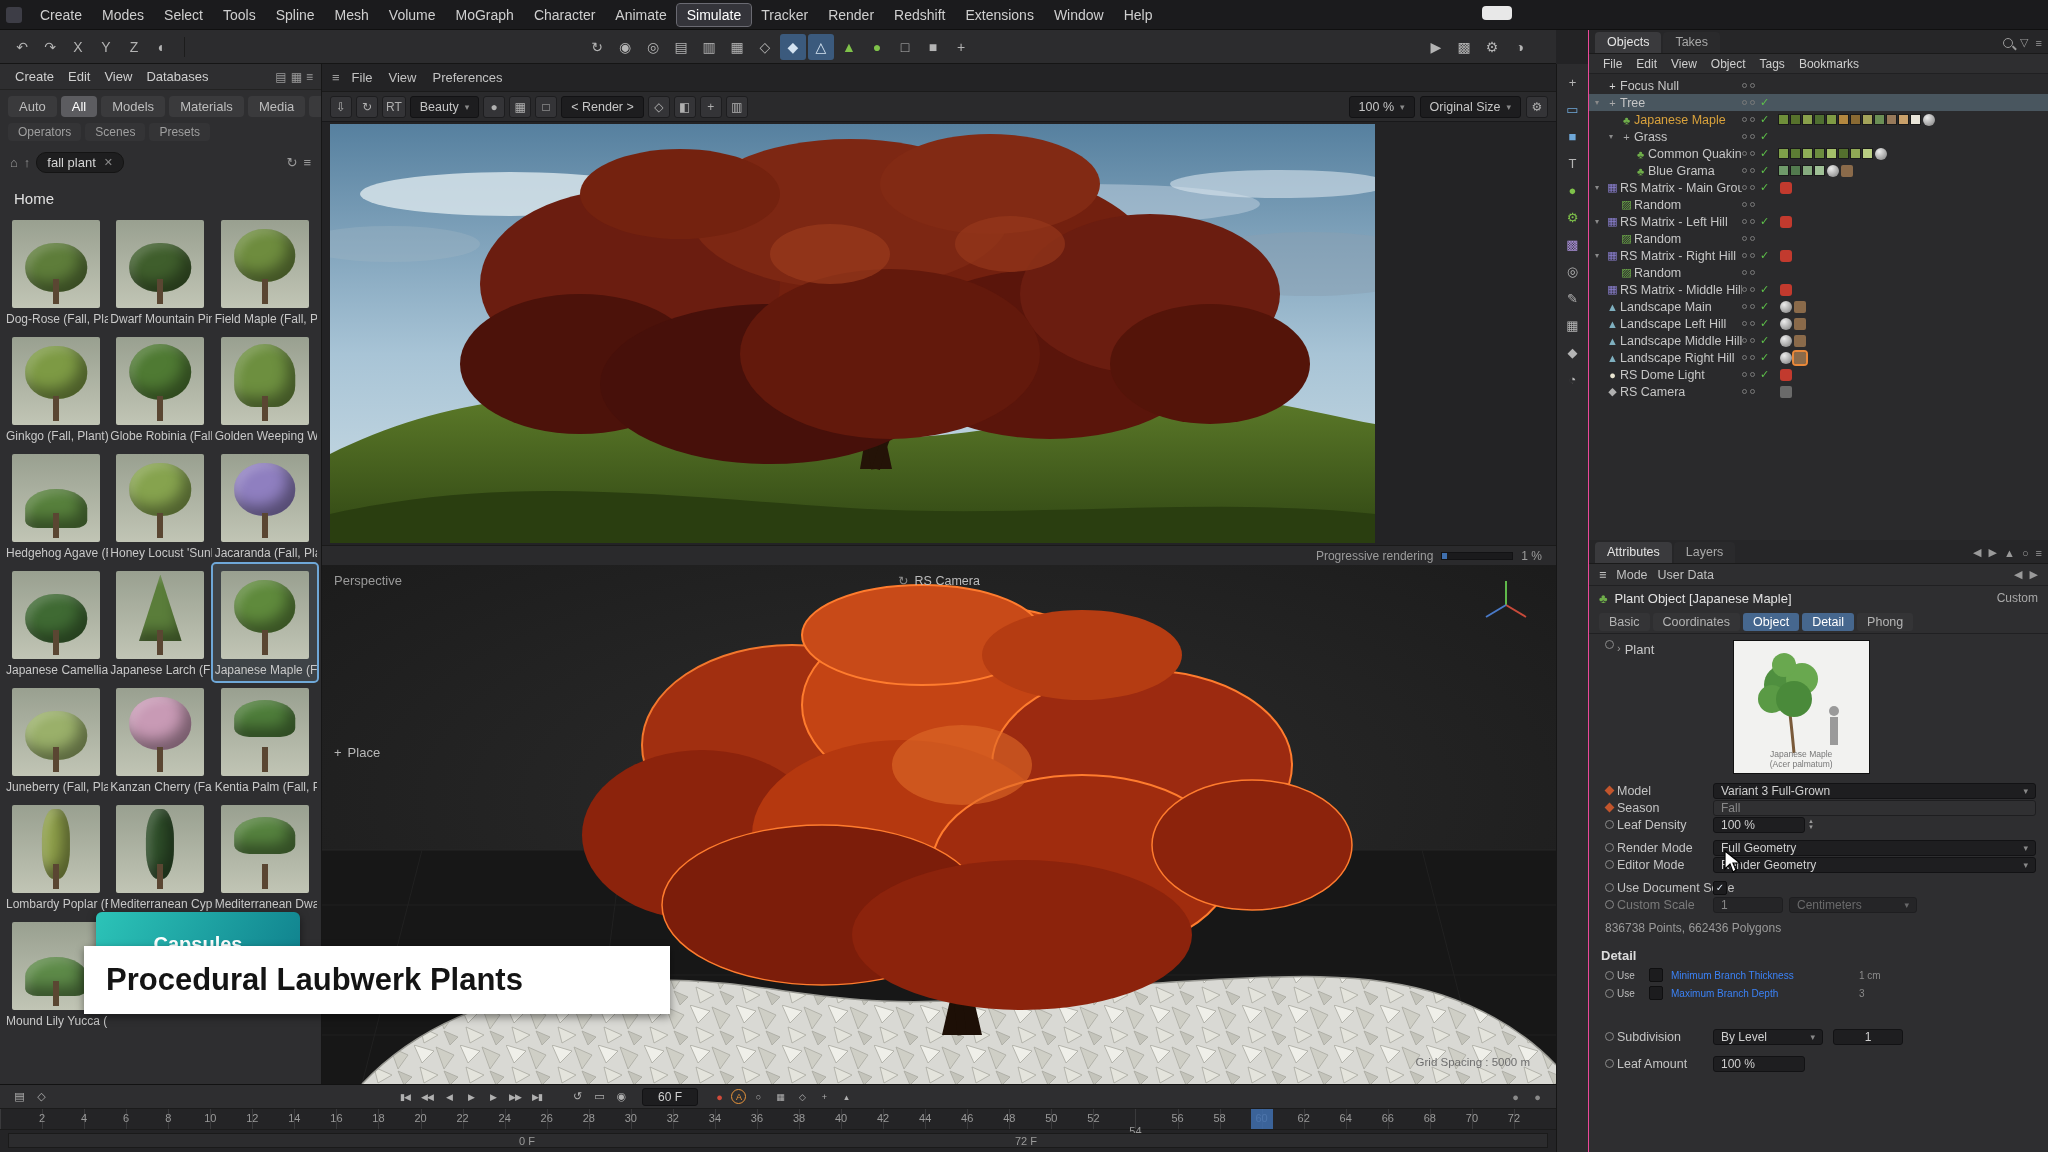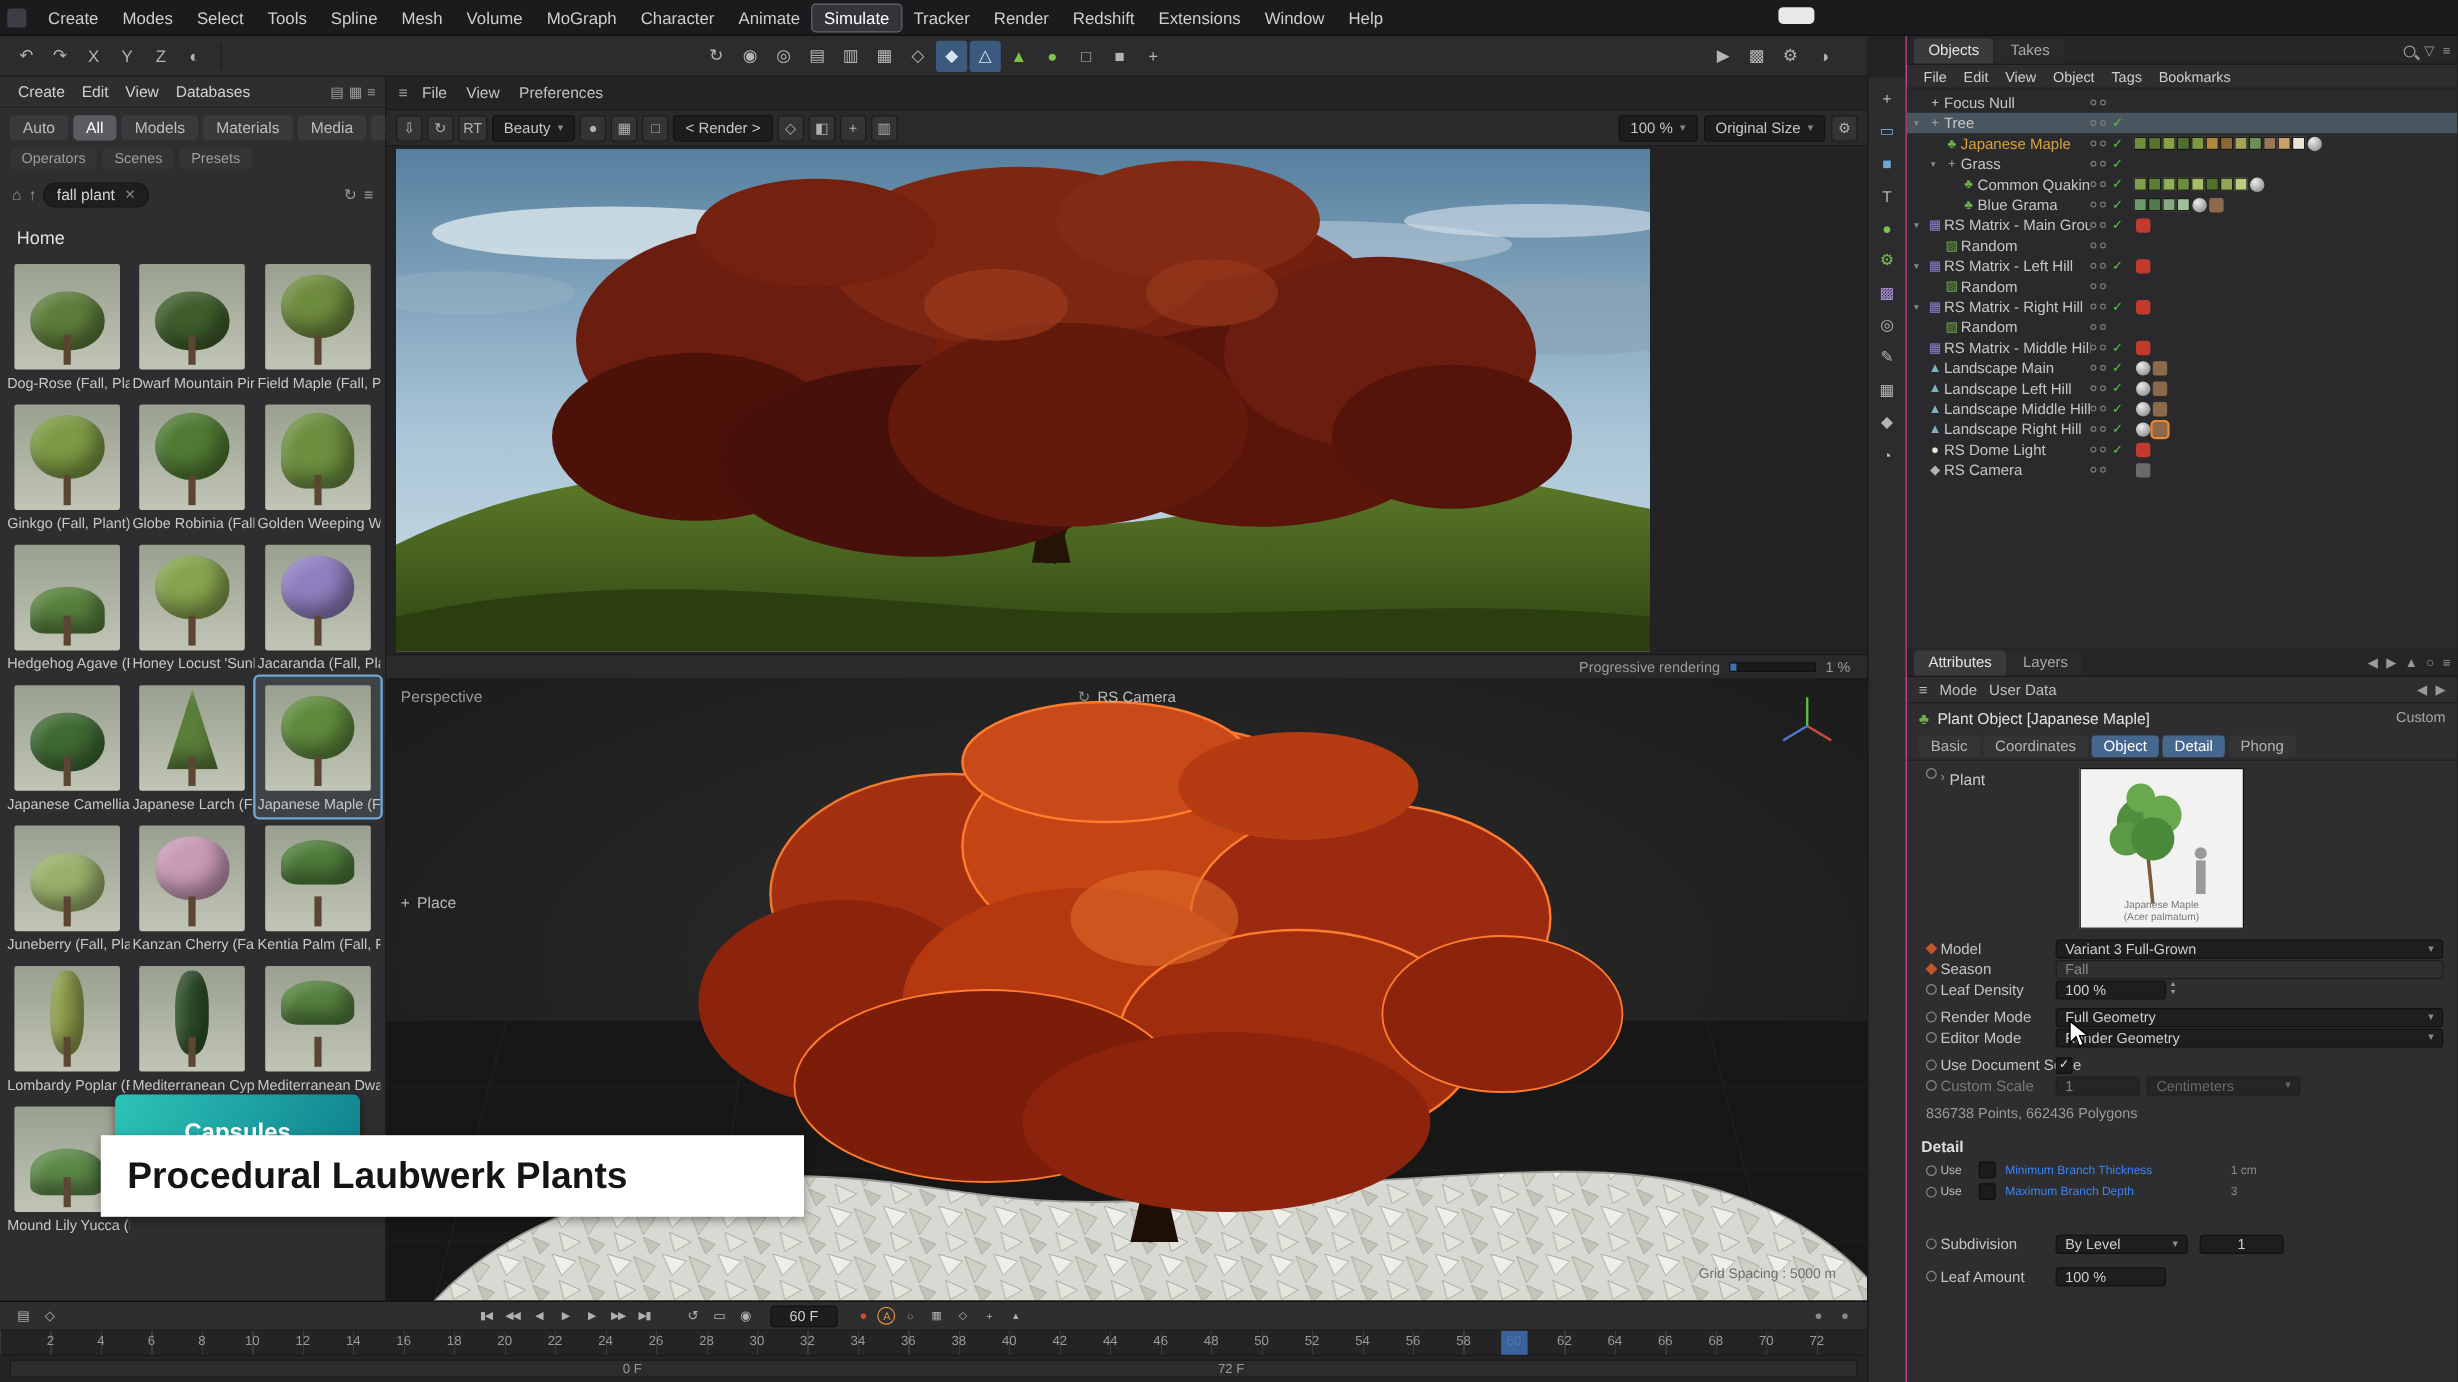--- a/index.html
+++ b/index.html
@@ -640,21 +640,21 @@
         <span class="ruler-num" style="left: 45.9459%;">34</span>
         <span class="ruler-num" style="left: 48.6486%;">36</span>
         <span class="ruler-num" style="left: 51.3514%;">38</span>
         <span class="ruler-num" style="left: 54.0541%;">40</span>
         <span class="ruler-num" style="left: 56.7568%;">42</span>
         <span class="ruler-num" style="left: 59.4595%;">44</span>
         <span class="ruler-num" style="left: 62.1622%;">46</span>
         <span class="ruler-num" style="left: 64.8649%;">48</span>
         <span class="ruler-num" style="left: 67.5676%;">50</span>
         <span class="ruler-num" style="left: 70.2703%;">52</span>
-        <span class="ruler-num" style="left: 72.973%;">54</span>
+        <span class="ruler-num" style="left: 72.973%; margin-top: 13px;">54</span>
         <span class="ruler-num" style="left: 75.6757%;">56</span>
         <span class="ruler-num" style="left: 78.3784%;">58</span>
         <span class="ruler-num" style="left: 81.0811%;">60</span>
         <span class="ruler-num" style="left: 83.7838%;">62</span>
         <span class="ruler-num" style="left: 86.4865%;">64</span>
         <span class="ruler-num" style="left: 89.1892%;">66</span>
         <span class="ruler-num" style="left: 91.8919%;">68</span>
         <span class="ruler-num" style="left: 94.5946%;">70</span>
         <span class="ruler-num" style="left: 97.2973%;">72</span>
         <span class="ruler-current" style="left: 81.0811%;"></span>

